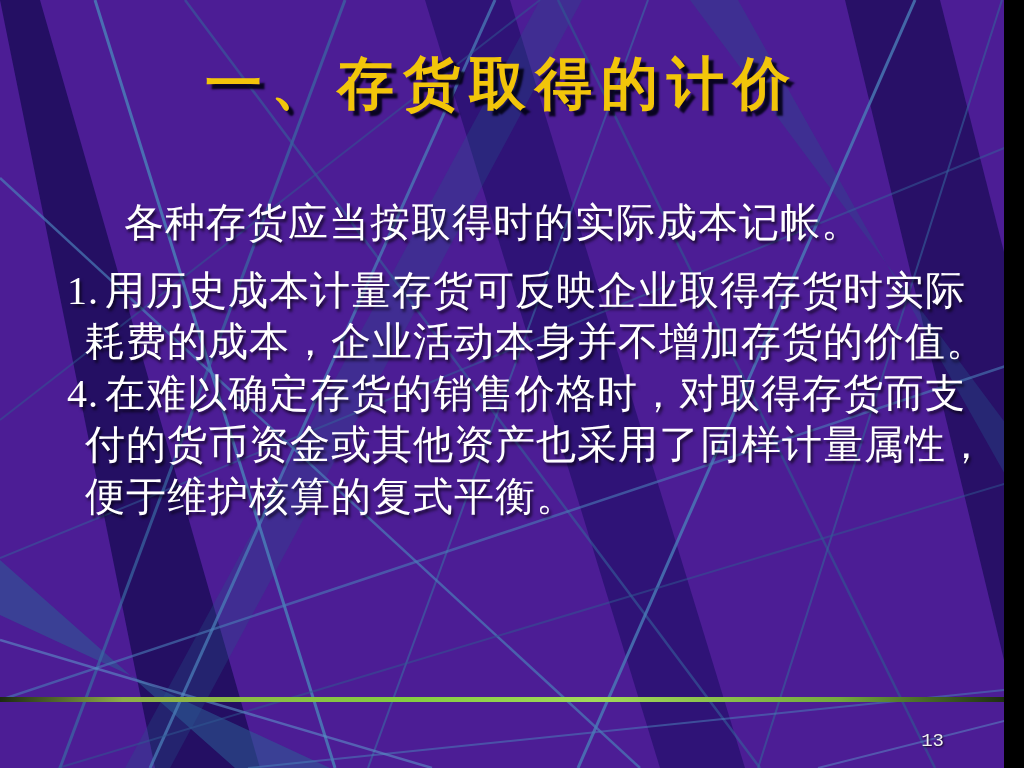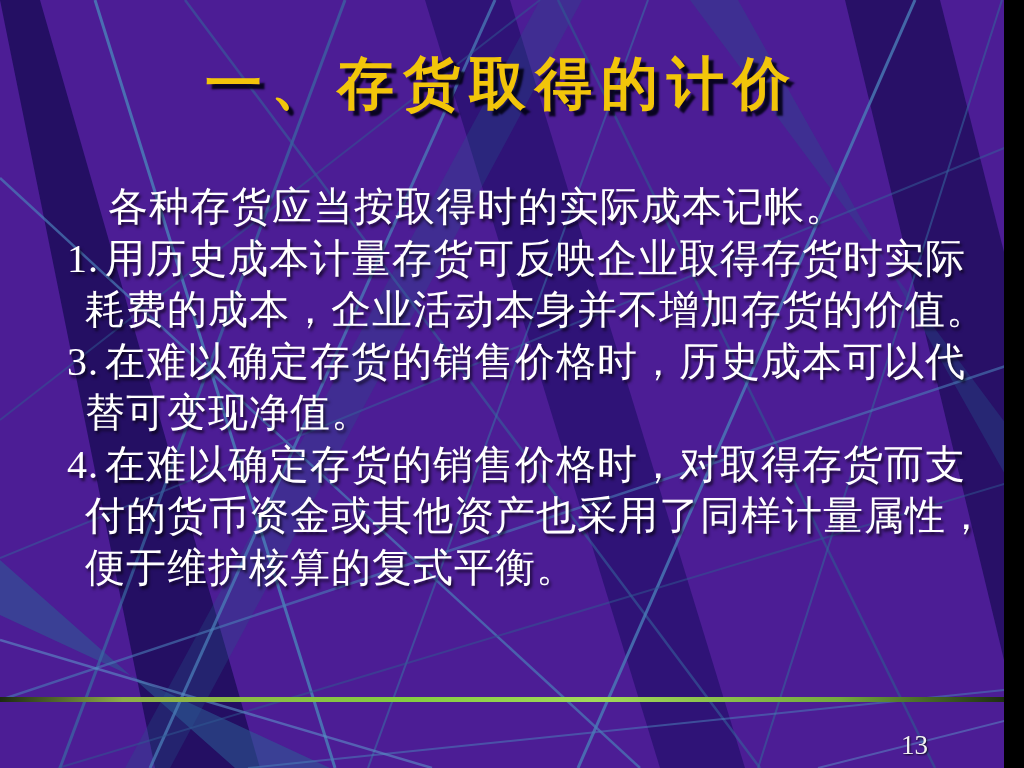--- a/index.html
+++ b/index.html
@@ -16,32 +16,32 @@
     color:#f2c50a;
     text-shadow:5px 5px 2px rgba(2,2,20,0.9);
     white-space:nowrap;
   }
   .body {
     position:absolute; top:181px; left:67px; width:930px;
     font-size:40px; line-height:51.5px; letter-spacing:1px;
     color:#ffffff;
     text-shadow:2px 3px 3px rgba(0,0,0,0.65);
   }
-  .para { margin:0; text-indent:41px; }
+  .para { margin:16px; text-indent:41px; }
   .item { margin:0; padding-left:18px; text-indent:-18px; }
   .num { display:inline-block; width:38px; text-indent:0; }
   .divider {
     position:absolute; left:0; top:697px; width:1024px; height:5px;
     background:linear-gradient(90deg,
       #1c2a12 0%, #8fae49 12%, #84cd41 40%, #a2d95a 58%, #74a93e 82%, #131f0c 100%);
   }
   .page-number {
-    position:absolute; top:730px; right:76px;
-    font-family:Liberation Serif, serif;
-    font-size:27px; color:#f2f2f2;
+    position:absolute; top:730px; right:60px;
+    font-family:Liberation Mono, monospace;
+    font-size:19px; color:#f2f2f2;
     text-shadow:1px 1px 2px rgba(0,0,0,0.8);
   }
 </style>
 </head>
 <body>
 
 <div class="slide">
 
   <svg class="bg" viewBox="0 0 1024 768" aria-hidden="true">
 
@@ -72,21 +72,20 @@
   </svg>
 
   <h1 class="title">一、存货取得的计价</h1>
 
   <div class="body">
     <p class="para">各种存货应当按取得时的实际成本记帐。</p>
     <div id="items-container">
   <p class="item"><span class="num">1.</span><span>用历史成本计量存货可反映企业取得存货时实际耗费的成本，企业活动本身并不增加存货的价值。</span></p>
 
 
-  <p class="item"><span class="num">3.</span><span>在难以确定存货的销售价格时，历史成本可以代替可变现净值。</span></p>
 
   <p class="item"><span class="num">4.</span><span>在难以确定存货的销售价格时，对取得存货而支付的货币资金或其他资产也采用了同样计量属性，便于维护核算的复式平衡。</span></p>
 </div>
   </div>
 
   <div class="divider"></div>
 
   <div class="page-number">13</div>
 
 </div>

